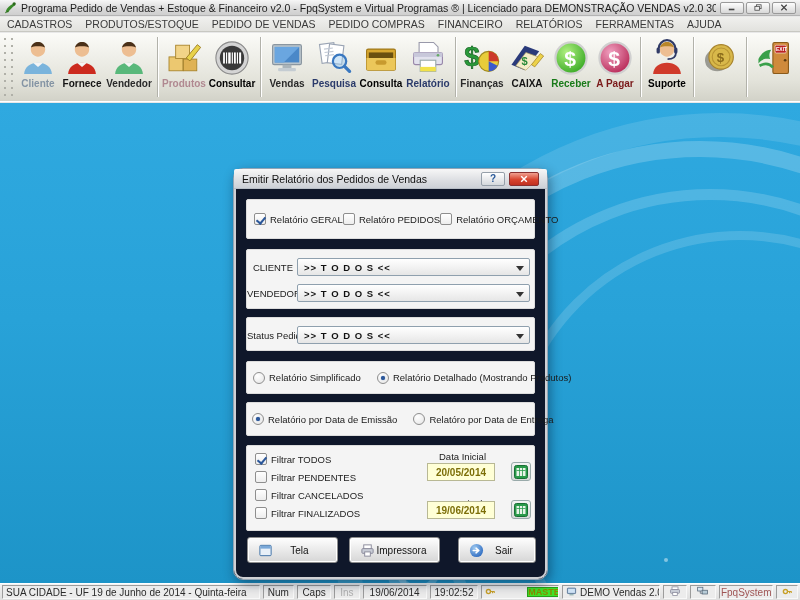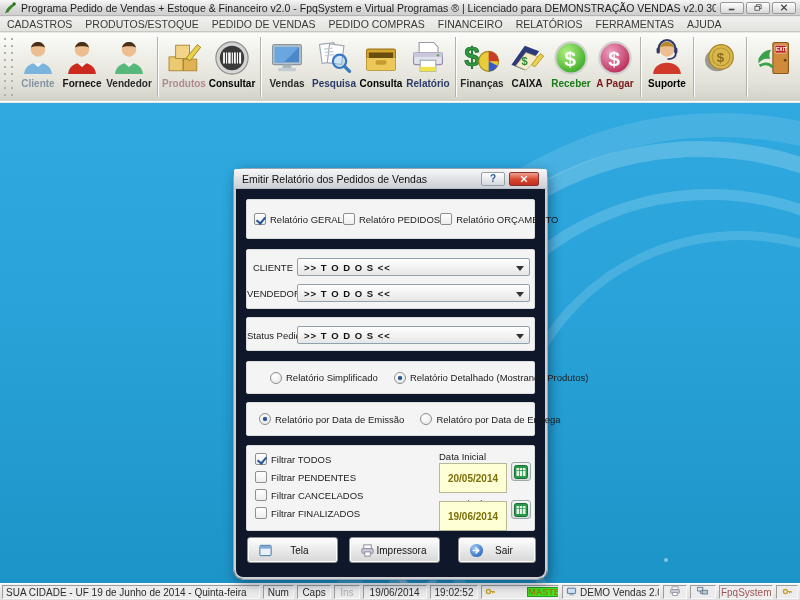--- a/index.html
+++ b/index.html
@@ -60,22 +60,22 @@
     display:flex; align-items:center; justify-content:center; margin-right:4px; }
   .dlg-close { width:30px; height:14px; border:1px solid #8a3030; border-radius:2px;
     background:linear-gradient(#f0a090,#d8442e 55%,#c03020); display:flex; align-items:center; justify-content:center; }
   .dlg-close svg { width:8px; height:8px; }
 
   .group { position:absolute; left:12px; width:289px; background:#f4f4f4;
     border:1px solid #dcdcdc; border-radius:2px; }
   .g1 { top:30px;  height:40px; display:flex; align-items:center; justify-content:space-between; padding:0 7px; }
   .g2 { top:80px;  height:60px; padding:8px 0; }
   .g3 { top:148px; height:34px; padding:8px 0; }
-  .g4 { top:192px; height:33px; display:flex; align-items:center; gap:16px; padding:0 23px; }
-  .g5 { top:233px; height:34px; display:flex; align-items:center; gap:16px; padding:0 12px; }
+  .g4 { top:192px; height:33px; display:flex; align-items:center; gap:16px; padding:0 6px; }
+  .g5 { top:233px; height:34px; display:flex; align-items:center; gap:16px; padding:0 5px; }
   .g6 { top:276px; height:86px; }
   .dlg-label { font-size:9.5px; color:#1a1a1a; white-space:nowrap; }
 
   .chk { display:flex; align-items:center; gap:4px; }
   .checkbox { width:12px; height:12px; border:1px solid #8e8e8e; border-radius:2px;
     background:linear-gradient(#ffffff,#ededed); position:relative; flex:0 0 12px; }
   .checkbox.on::after { content:""; position:absolute; left:3px; top:0.5px; width:4px; height:7px;
     border:solid #2b579a; border-width:0 2px 2px 0; transform:rotate(40deg); }
   .radio { width:12px; height:12px; border:1px solid #8e8e8e; border-radius:50%;
     background:radial-gradient(circle at 35% 30%, #ffffff, #e4e4e4); position:relative; flex:0 0 12px; }
@@ -86,21 +86,21 @@
   .fldrow .flabel { width:46px; text-align:right; margin-right:4px; }
   .combo { flex:1; margin-right:4px; height:18px; border:1px solid #8fa0ae; border-radius:2px;
     background:linear-gradient(#ffffff,#e6e6e6); display:flex; align-items:center; padding-left:6px;
     position:relative; }
   .combo .cval { font-size:9.5px; font-weight:bold; letter-spacing:1px; color:#111; }
   .combo .arrow { position:absolute; right:5px; top:7px; width:0; height:0;
     border-left:4px solid transparent; border-right:4px solid transparent; border-top:5px solid #333; }
 
   .filters { position:absolute; left:8px; top:7px; display:flex; flex-direction:column; gap:6px; }
   .daterow-label { position:absolute; left:192px; font-size:9.5px; color:#1a1a1a; }
-  .datebox { position:absolute; left:192px; width:68px; height:30px; background:#ffffd6;
+  .datebox { position:absolute; left:180px; width:68px; height:18px; background:#ffffd6;
     border:1px solid #b8b894; color:#7c6e08; font-weight:bold; font-size:10px;
     display:flex; align-items:center; justify-content:center; }
   .calbtn { position:absolute; left:264px; width:20px; height:19px; border:1px solid #9aa;
     border-radius:3px; background:linear-gradient(#f4f4f4,#d8d8d8); display:flex; align-items:center; justify-content:center; }
   .calbtn svg { width:16px; height:16px; }
 
   .dbtn { position:absolute; top:368px; height:26px; border:1px solid #8e8e8e; border-radius:3px;
     background:linear-gradient(#fefefe,#e8e8e8 55%,#d6d6d6); display:flex; align-items:center;
     justify-content:center; font-size:10px; color:#111; box-shadow:inset 0 0 0 1px #fff;padding-left:14px; }
   .dbtn .bicon { position:absolute; left:10px; width:15px; height:15px; }

